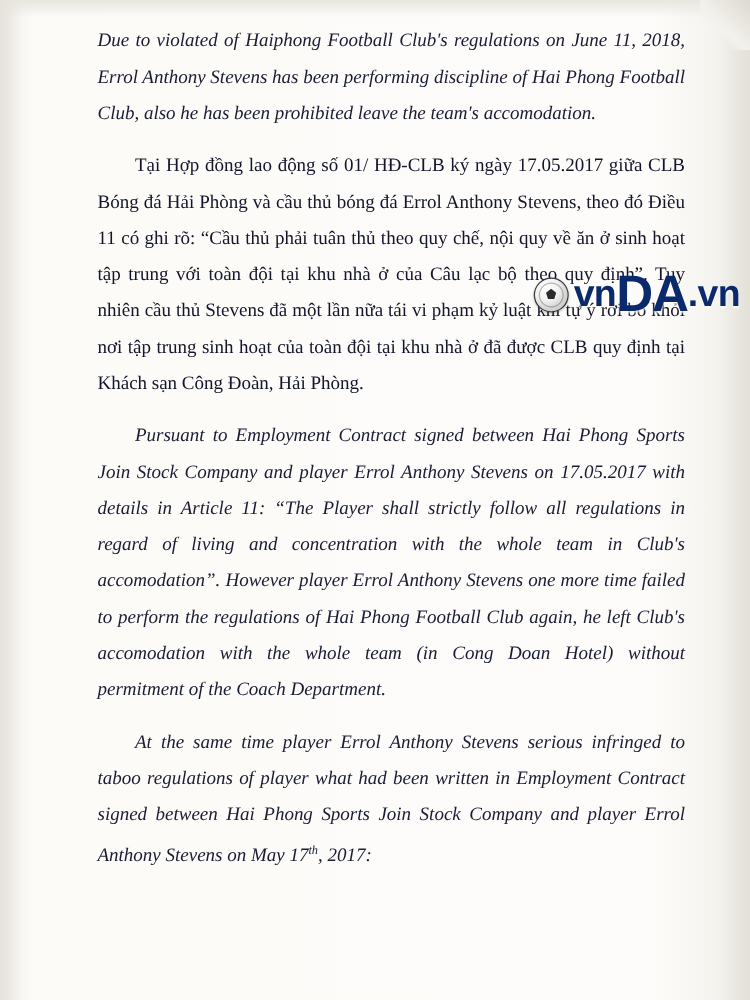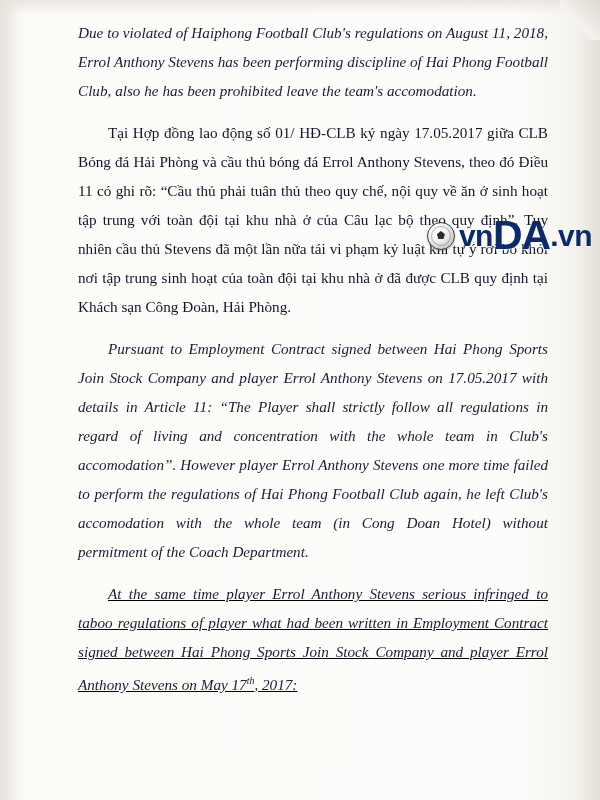--- a/index.html
+++ b/index.html
@@ -83,21 +83,20 @@
   p.vn {
     color: #13152a;
   }
 
   .block {
     margin-bottom: 13px;
   }
 
   .block.small-gap {
     margin-bottom: 10px;
-    text-decoration: underline;
   }
 
   sup {
     font-size: 0.65em;
     vertical-align: super;
   }
 
   
   .watermark {
     position: absolute;
@@ -165,21 +164,21 @@
 <div class="page">
 
   <div class="edge-top"></div>
   <div class="edge-left"></div>
   <div class="edge-right"></div>
   <div class="corner-fold"></div>
 
   <div class="content">
 
     <div class="block">
-      <p class="en">Due to violated of Haiphong Football Club's regulations on August 11, 2018, Errol Anthony Stevens has been performing discipline of Hai Phong Football Club, also he has been prohibited leave the team's accomodation.</p>
+      <p class="en">Due to violated of Haiphong Football Club's regulations on June 11, 2018, Errol Anthony Stevens has been performing discipline of Hai Phong Football Club, also he has been prohibited leave the team's accomodation.</p>
     </div>
 
     <div class="block">
       <p class="vn indent">Tại Hợp đồng lao động số 01/ HĐ-CLB ký ngày 17.05.2017 giữa CLB Bóng đá Hải Phòng và cầu thủ bóng đá Errol Anthony Stevens, theo đó Điều 11 có ghi rõ: “Cầu thủ phải tuân thủ theo quy chế, nội quy về ăn ở sinh hoạt tập trung với toàn đội tại khu nhà ở của Câu lạc bộ theo quy định”. Tuy nhiên cầu thủ Stevens đã một lần nữa tái vi phạm kỷ luật khi tự ý rời bỏ khỏi nơi tập trung sinh hoạt của toàn đội tại khu nhà ở đã được CLB quy định tại Khách sạn Công Đoàn, Hải Phòng.</p>
     </div>
 
     <div class="block">
       <p class="en indent">Pursuant to Employment Contract signed between Hai Phong Sports Join Stock Company and player Errol Anthony Stevens on 17.05.2017 with details in Article 11: “The Player shall strictly follow all regulations in regard of living and concentration with the whole team in Club's accomodation”. However player Errol Anthony Stevens one more time failed to perform the regulations of Hai Phong Football Club again, he left Club's accomodation with the whole team (in Cong Doan Hotel) without permitment of the Coach Department.</p>
     </div>
 

